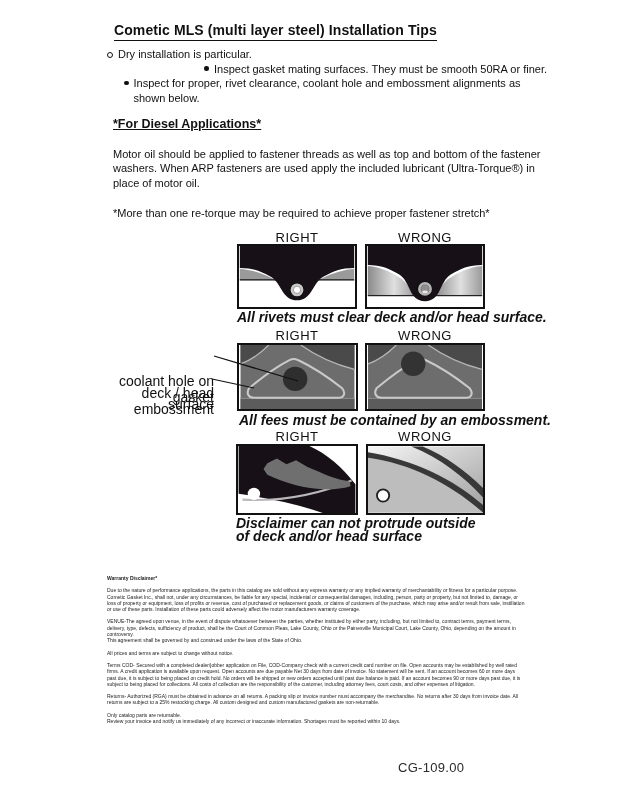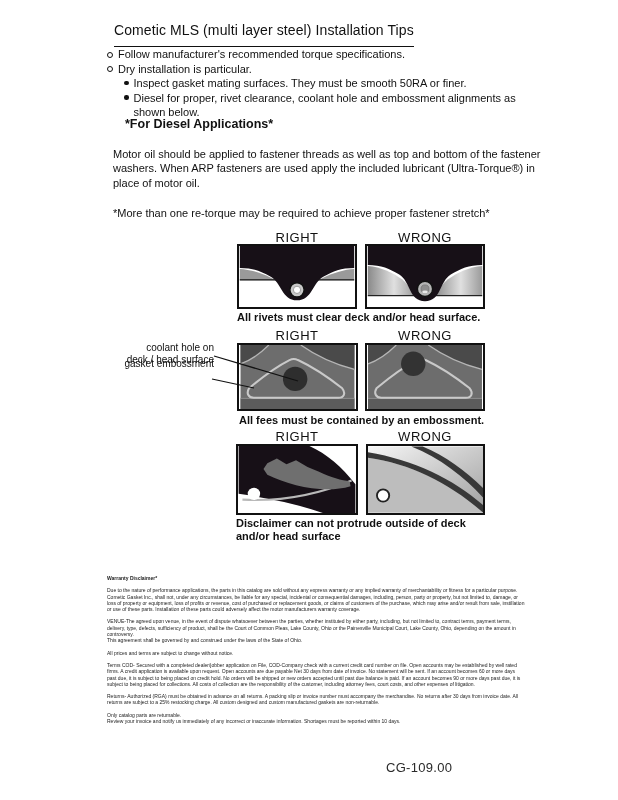--- a/index.html
+++ b/index.html
@@ -2,73 +2,69 @@
 <html><head>
 <meta charset="utf-8">
 <style>
   html,body{margin:0;padding:0;background:#ffffff;}
   .page{
     position:relative;width:618px;height:800px;background:#ffffff;overflow:hidden;
     font-family:"Liberation Sans", sans-serif;color:#111;
   }
   
   .title{
-    position:absolute;left:114px;top:22px;font-size:14px;font-weight:normal;
-    border-bottom:1.6px solid #111;padding-bottom:8px;letter-spacing:.1px;
+    position:absolute;left:114px;top:22px;font-size:14px;font-weight:bold;
+    border-bottom:1.6px solid #111;padding-bottom:2px;letter-spacing:.1px;
   }
   
   .tips{position:absolute;left:107px;top:47px;font-size:11px;line-height:14.5px;width:440px;}
   .tip-row{display:flex;align-items:flex-start;}
   .obullet{flex:0 0 auto;width:4px;height:4px;border:1px solid #111;border-radius:50%;margin:4.5px 5px 0 0;}
   .fbullet{flex:0 0 auto;width:4.5px;height:4.5px;background:#111;border-radius:50%;margin:4.5px 5px 0 0;}
-  .subrow{margin-left:17px;}
+  .subrow{margin-left:17px;justify-content:flex-end;}
   
   .diesel{position:absolute;left:113px;top:117px;width:428px;font-size:11px;line-height:14.2px;}
-  .diesel h2{font-size:12.5px;font-weight:bold;margin:0 0 6px 12px;}
+  .diesel h2{font-size:12.5px;font-weight:bold;margin:0 0 6px 0;text-decoration:underline;}
   .diesel p{margin:16px 0 11px 0;}
   
   .figlabels{position:absolute;left:237px;width:248px;display:flex;font-size:13px;font-weight:normal;letter-spacing:.5px;}
   .figlabels span{width:120px;text-align:center;}
   .figlabels span + span{margin-left:8px;}
   .figbox{position:absolute;border:2px solid #111;box-sizing:border-box;background:#fff;}
   .figbox svg{display:block;width:100%;height:100%;}
-  .caption{position:absolute;font-size:11px;font-weight:bold;line-height:12.5px;}
-  .ptr{position:absolute;font-size:10px;line-height:11.5px;text-align:right;width:104px;left:110px;}
+  .caption{position:absolute;font-size:14px;font-weight:bold;line-height:12.5px;font-style:italic;}
+  .ptr{position:absolute;font-size:14px;line-height:11.5px;text-align:right;width:104px;left:110px;margin-top:34px;}
   .ptrlines{position:absolute;left:210px;top:350px;width:95px;height:42px;}
   
   .fine{position:absolute;left:107px;top:575px;width:418px;font-size:5px;line-height:6.3px;color:#222;}
   .fine .fh{font-weight:bold;margin:0 0 6px 0;}
   .fine p{margin:0 0 6px 0;}
   .fine p.tight{margin-bottom:0;}
   
-  .footer-code{position:absolute;left:386px;top:760px;font-size:13px;color:#2a2a2a;letter-spacing:.3px;}
+  .footer-code{position:absolute;left:398px;top:760px;font-size:13px;color:#2a2a2a;letter-spacing:.3px;}
 </style>
 </head>
 <body>
 
 <div class="page">
 
   <div class="title">Cometic MLS (multi layer steel) Installation Tips</div>
 
   <div class="tips">
     <div class="tip-row">
       <span class="obullet"></span>
-      <span>Follow manufacturer's recommended torque specifications.</span>
-    </div>
-    <div class="tip-row">
-      <span class="obullet"></span>
       <span>Dry installation is particular.</span>
     </div>
     <div class="tip-row subrow">
       <span class="fbullet"></span>
       <span>Inspect gasket mating surfaces.  They must be smooth 50RA or finer.</span>
     </div>
     <div class="tip-row subrow">
       <span class="fbullet"></span>
-      <span>Diesel for proper, rivet clearance, coolant hole and embossment alignments as shown below.</span>
+      <span>Inspect for proper, rivet clearance, coolant hole and embossment alignments as shown below.</span>
     </div>
   </div>
 
   <div class="diesel">
     <h2>*For Diesel Applications*</h2>
     <p>Motor oil should be applied to fastener threads as well as top and bottom of the fastener washers. When ARP fasteners are used apply the included lubricant (Ultra-Torque®) in place of motor oil.</p>
     <p>*More than one re-torque may be required to achieve proper fastener stretch*</p>
   </div>
 
   <div class="figlabels" style="top:230px;">

